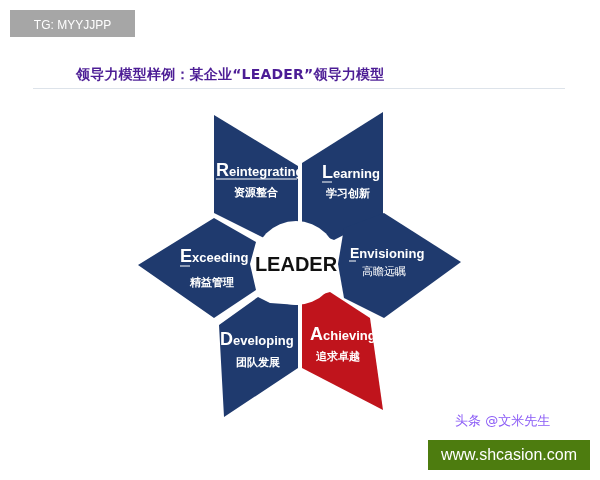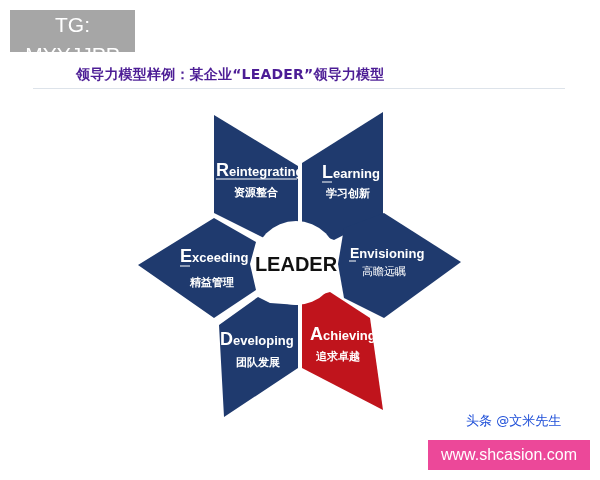--- a/index.html
+++ b/index.html
@@ -1,27 +1,27 @@
 <!DOCTYPE html>
 <html><head>
 <meta charset="utf-8">
 <style>
   html, body { margin:0; padding:0; }
   body { width:600px; height:480px; background:#ffffff; position:relative; overflow:hidden;
          font-family:"DejaVu Sans", sans-serif; }
-  .tg-badge { position:absolute; left:10px; top:10px; width:125px; height:42px; background:#a6a6a6;
-              color:#ffffff; font-family:"Liberation Sans", sans-serif; font-size:21px;
+  .tg-badge { position:absolute; left:10px; top:10px; width:125px; height:27px; background:#a6a6a6;
+              color:#ffffff; font-family:"Liberation Sans", sans-serif; font-size:12px;
               line-height:30px; text-align:center; }
   .title { position:absolute; left:76px; top:66px; font-family:"DejaVu Sans", sans-serif;
            font-weight:bold; font-size:14px; color:#4c1d95; white-space:nowrap; letter-spacing:0.2px; }
   .title-rule { position:absolute; left:33px; top:88px; width:532px; height:1px; background:#dde3ea; }
   .diagram { position:absolute; left:0; top:0; width:600px; height:480px; }
-  .watermark { position:absolute; left:455px; top:412px; font-size:13px; color:#1d4ed8;
-               font-family:"DejaVu Sans", sans-serif;margin-left:11px; }
-  .url-badge { position:absolute; left:428px; top:440px; width:162px; height:30px; background:#ec4899;
+  .watermark { position:absolute; left:455px; top:412px; font-size:13px; color:#8b5cf6;
+               font-family:"DejaVu Sans", sans-serif; }
+  .url-badge { position:absolute; left:428px; top:440px; width:162px; height:30px; background:#4d7c0f;
                color:#ffffff; font-family:"Liberation Sans", sans-serif; font-size:16px;
                line-height:30px; text-align:center; }
   svg text { font-family:"Liberation Sans", sans-serif; }
   .en { fill:#ffffff; font-weight:bold; font-size:13px; }
   .en-cap { fill:#ffffff; font-weight:bold; font-size:18px; }
   .cn { fill:#ffffff; font-weight:bold; font-size:11px; font-family:"DejaVu Sans", sans-serif; }
   .center-txt { fill:#111111; font-weight:bold; font-size:20px; }
 </style>
 </head>
 <body>

